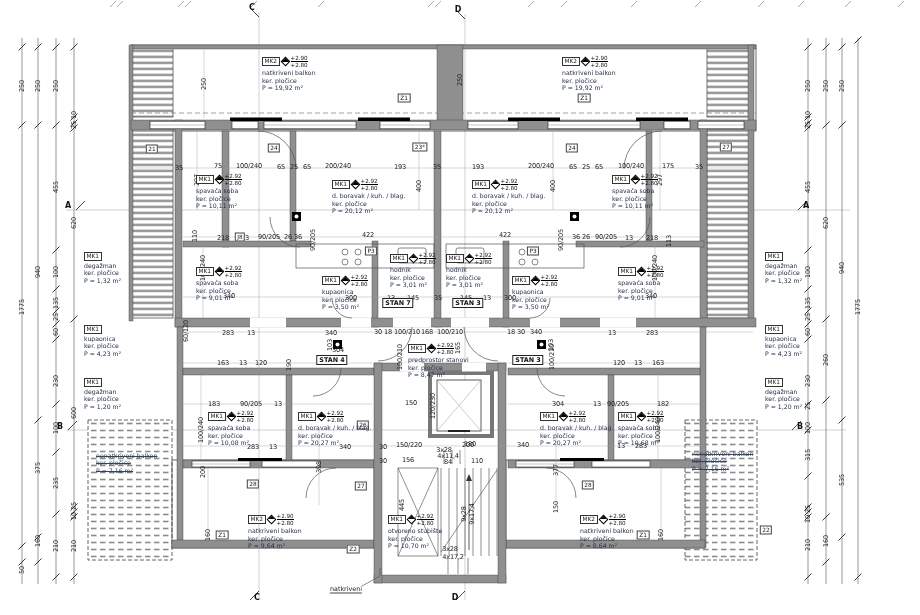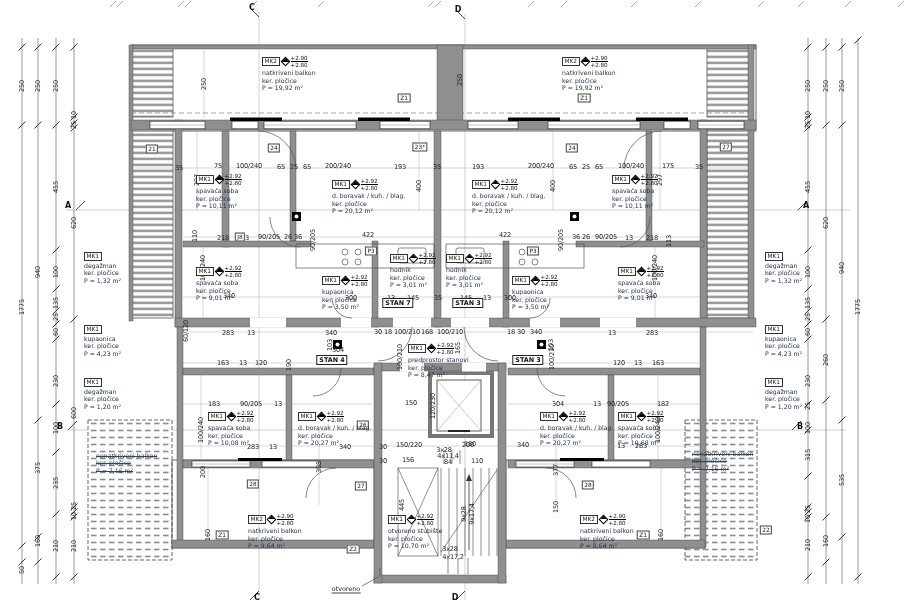--- a/index.html
+++ b/index.html
@@ -344,21 +344,21 @@
         <line x1="838.5" y1="50.5" x2="845.5" y2="43.5" stroke="#222" stroke-width="0.9"></line>
         <line x1="838.5" y1="128.5" x2="845.5" y2="121.5" stroke="#222" stroke-width="0.9"></line>
         <line x1="838.5" y1="423.5" x2="845.5" y2="416.5" stroke="#222" stroke-width="0.9"></line>
         <line x1="838.5" y1="540.5" x2="845.5" y2="533.5" stroke="#222" stroke-width="0.9"></line>
         <line x1="858" y1="38" x2="858" y2="584" stroke="#555" stroke-width="0.6"></line>
         <line x1="854.5" y1="43.5" x2="861.5" y2="36.5" stroke="#222" stroke-width="0.9"></line>
         <line x1="854.5" y1="580.5" x2="861.5" y2="573.5" stroke="#222" stroke-width="0.9"></line>
       </g>
 </svg>
 
-<div class="note" style="left:346px;top:589px;">otvoreno</div>
+<div class="note" style="left:346px;top:589px;">natkriveni</div>
 
 <div id="labels">
       <div class="dim r" style="left: 22px; top: 86px;">250</div>
       <div class="dim r" style="left: 22px; top: 307px;">1775</div>
       <div class="dim r" style="left: 22px; top: 570px;">50</div>
       <div class="dim r" style="left: 38px; top: 86px;">250</div>
       <div class="dim r" style="left: 38px; top: 272px;">940</div>
       <div class="dim r" style="left: 38px; top: 468px;">375</div>
       <div class="dim r" style="left: 38px; top: 541px;">160</div>
       <div class="dim r" style="left: 56px; top: 86px;">250</div>

